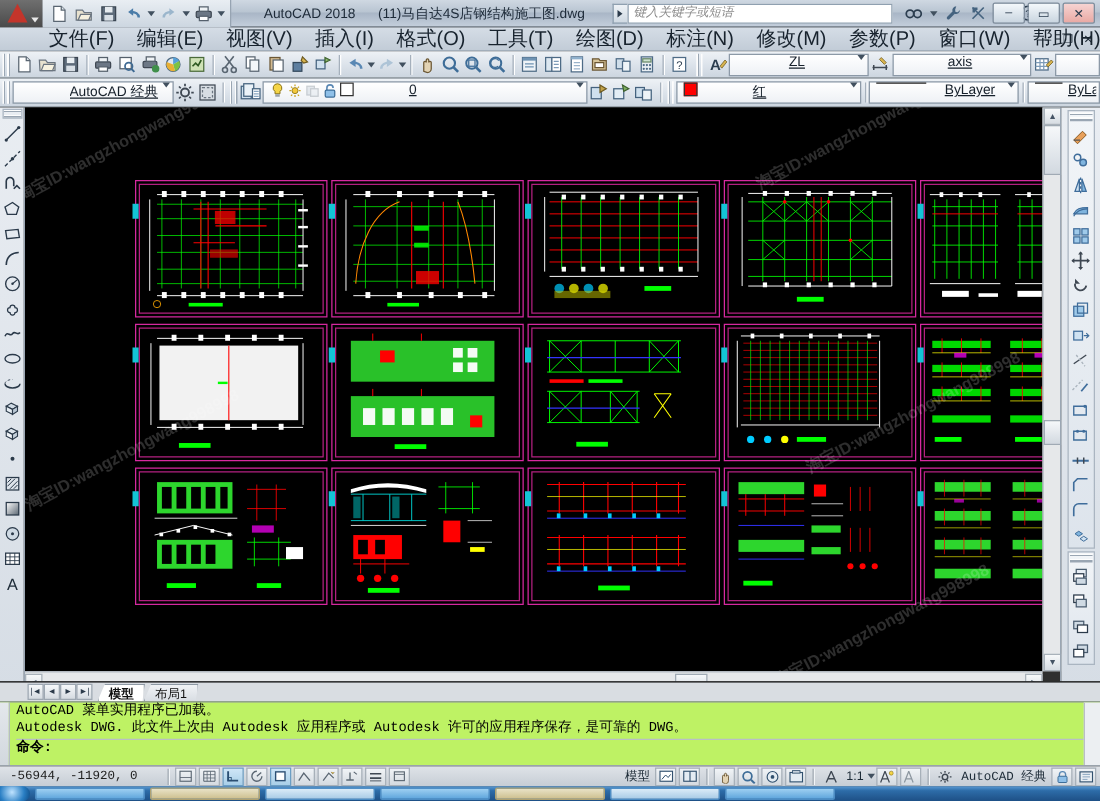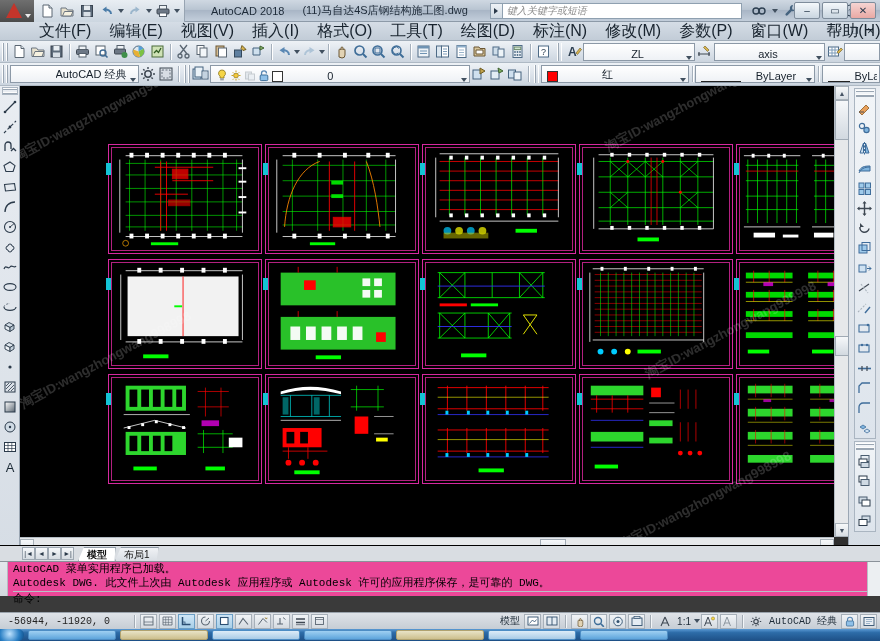--- a/index.html
+++ b/index.html
@@ -33,21 +33,21 @@
     border-left:3px solid transparent;border-right:3px solid transparent;border-top:4px solid #e9e9e9;}
   .qat { display:flex; align-items:center; height:22px; padding:0 4px; gap:2px;
          background:linear-gradient(to bottom,#e9eef3,#ccd6e0); border-right:1px solid #97a4b2; }
   .qat-btn { width:18px;height:18px; display:flex;align-items:center;justify-content:center;
              border-radius:2px; }
   .title-text { flex:0 0 auto; margin-left:26px; font-size:11px; color:#1d2a38; white-space:nowrap; }
   .title-doc { margin-left:18px; font-size:11px; color:#1d2a38; white-space:nowrap; }
   .searchwrap { margin-left:22px; display:flex; align-items:center; }
   .search-caret { width:12px;height:16px; background:linear-gradient(to bottom,#eef2f6,#cfd9e2);
     border:1px solid #8fa0b0; border-right:0; display:flex;align-items:center;justify-content:center;}
-  .search-box { width:240px; height:16px; background:#fff; border:1px solid #8fa0b0;
+  .search-box { width:212px; height:16px; background:#fff; border:1px solid #8fa0b0;
     font-size:10px; color:#8b8b8b; font-style:italic; padding:0 4px; line-height:14px; overflow:hidden;}
   .title-icons { display:flex; align-items:center; gap:5px; margin-left:10px; }
   .ti { width:15px;height:15px; display:flex;align-items:center;justify-content:center;color:#31506e;}
   .winbtns { position:absolute; right:4px; top:2px; display:flex; gap:2px; }
   .winbtn { width:26px;height:17px; border:1px solid #7e8c9b; border-radius:2px;
     background:linear-gradient(to bottom,#f4f8fb,#c9d5e0); display:flex;align-items:center;justify-content:center;
     font-size:10px; color:#2a3b4d;}
   .winbtn.close { background:linear-gradient(to bottom,#f6d4d2,#e9a9a4); }
 
   
@@ -71,22 +71,22 @@
   .tbrow1 { top:41px; }
   .tbrow2 { top:63px; height:23px; }
   .grip { width:6px;height:18px; margin:0 2px;
     background:linear-gradient(to right,#fdfdfd 0 1px,#9aa6b3 1px 2px,transparent 2px 4px,#fdfdfd 4px 5px,#9aa6b3 5px 6px);}
   .tbtn { width:20px;height:20px; display:flex;align-items:center;justify-content:center; position:relative;}
   .tsep { width:1px;height:16px;background:#a5b0bc;margin:0 3px; box-shadow:1px 0 0 #ffffff;}
   .drop-arrow { width:0;height:0;border-left:3px solid transparent;border-right:3px solid transparent;
     border-top:4px solid #41505f; }
   .combo {
     height:18px; background:linear-gradient(to bottom,#ffffff,#eef1f5);
-    border:1px solid #8c99a7; display:flex; align-items:flex-end; padding:0 2px 0 5px;
-    font-size:11px; color:#16202b; position:relative;
+    border:1px solid #8c99a7; display:flex; align-items:flex-start; padding:0 2px 0 5px;
+    font-size:11px; color:#16202b; position:relative;text-decoration:underline;
   }
   .combo .cv { flex:1; white-space:nowrap; overflow:hidden; text-align:center;}
   .combo .cv.left { text-align:left;margin-left:40px; }
   .swatch { width:11px;height:11px; border:1px solid #333; margin-right:4px; flex:0 0 auto;}
   .ltline { flex:1; height:1px; background:#222; margin-right:4px;}
 
   
   .ws-combo { width:140px; }
 
   
@@ -156,29 +156,29 @@
   .navbtn { width:13px;height:13px; background:linear-gradient(to bottom,#f6f8fa,#d5dbe1);
     border:1px solid #9ea8b2; display:flex;align-items:center;justify-content:center; font-size:7px; color:#2b3a4a;}
   .tab { height:14px; padding:0 8px; font-size:10px; color:#111;
      background:linear-gradient(to bottom,#f0f2f5,#d8dde3); border:1px solid #8e99a4; border-bottom:0;
      display:flex;align-items:center; margin-left:-1px;
      clip-path: polygon(6px 0, 100% 0, calc(100% - 2px) 100%, 0 100%);}
   .tab.active { background:#fff; font-weight:bold; }
 
   
   .cmdarea {
-    position:absolute; left:0; top:561px; width:880px; height:35px;
-    background:#ec4899; border-top:1px solid #8b929a; display:flex;
+    position:absolute; left:0; top:561px; width:880px; height:51px;
+    background:#bef264; border-top:1px solid #8b929a; display:flex;
   }
   .cmd-grip { width:8px; background:linear-gradient(to bottom,#e4e8ec,#d2d8de);
      border-right:1px solid #b5bcc3;}
   .cmd-lines { flex:1; padding:1px 0 0 5px; font-family:"Liberation Mono",monospace; font-size:11px; color:#000;}
   .cmd-line { line-height:13.5px; white-space:nowrap; }
   .cmd-sep { border-top:1px solid #b9bfc6; margin:1px 0 0 0; }
-  .cmd-prompt { line-height:14px; font-family:"Liberation Mono",monospace; font-size:11px;}
+  .cmd-prompt { line-height:14px; font-family:"Liberation Mono",monospace; font-size:11px;font-weight:bold;}
   .cmd-scroll { width:13px; background:#eceff2; border-left:1px solid #b9bfc6;}
 
   
   .statusbar {
     position:absolute; left:0; top:612px; width:880px; height:17px;
     background:linear-gradient(to bottom,#dfe3e8,#c6cdd5);
     border-top:1px solid #9aa3ac; display:flex; align-items:center;
   }
   .coords { width:130px; font-family:"Liberation Mono",monospace; font-size:10px; color:#222;
      padding-left:8px; white-space:nowrap;}

